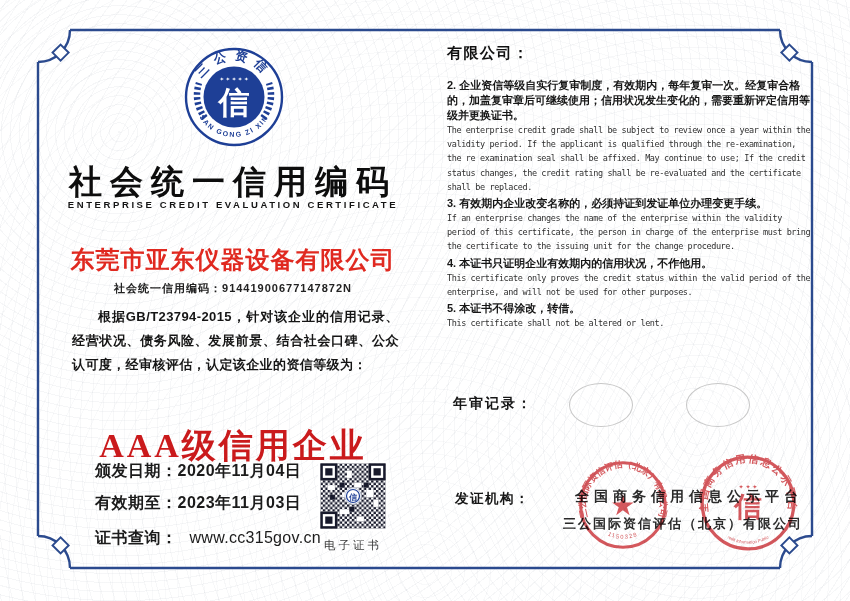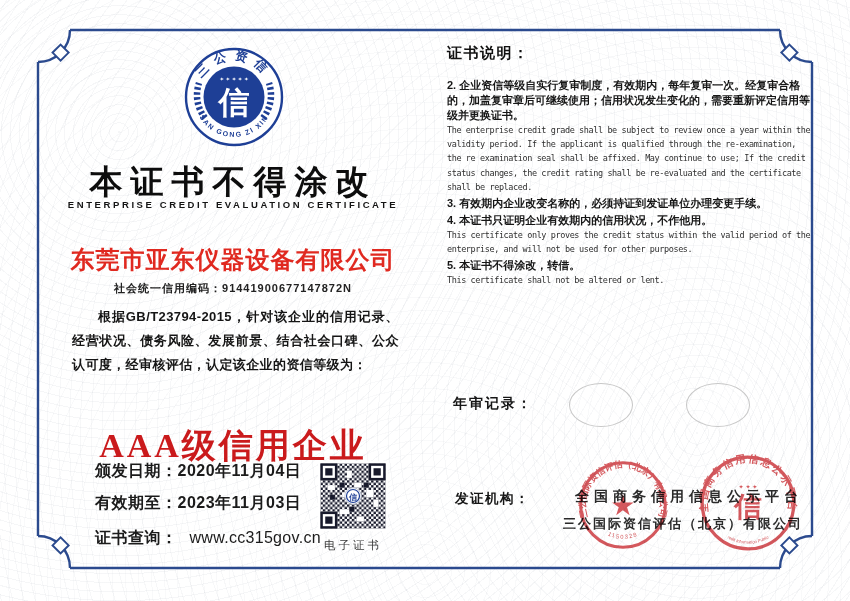--- a/index.html
+++ b/index.html
@@ -96,21 +96,21 @@
       <textPath href="#lg-top" startOffset="50%" text-anchor="middle">三公资信</textPath>
     </text>
     <text font-size="7" font-weight="bold" fill="#1e3f96" letter-spacing="1.6">
       <textPath href="#lg-bot" startOffset="50%" text-anchor="middle">SAN GONG ZI XIN</textPath>
     </text>
     <circle cx="50" cy="50" r="30.5" fill="#1e3f96"></circle>
     <text x="50" y="33.5" text-anchor="middle" font-size="5.5" fill="#ffffff">✦ ✦ ✦ ✦ ✦</text>
     <text x="50" y="66" text-anchor="middle" font-size="31" font-weight="bold" fill="#ffffff" font-family="'Liberation Serif','DejaVu Serif',serif">信</text>
   </svg>
 
-  <div class="abs title-cn">本证书不得涂改</div>
+  <div class="abs title-cn">社会统一信用编码</div>
   <div class="abs title-en">ENTERPRISE CREDIT EVALUATION CERTIFICATE</div>
   <div class="abs company">东莞市亚东仪器设备有限公司</div>
   <div class="abs social-code">社会统一信用编码：91441900677147872N</div>
   <div class="abs paragraph">根据GB/T23794-2015，针对该企业的信用记录、经营状况、债务风险、发展前景、结合社会口碑、公众认可度，经审核评估，认定该企业的资信等级为：</div>
   <div class="abs rating">AAA级信用企业</div>
 
   <div class="abs dates">
     <div class="row">颁发日期：2020年11月04日</div>
     <div class="row">有效期至：2023年11月03日</div>
     <div class="row" style="margin-top:14px">
@@ -155,28 +155,29 @@
       <rect x="3" y="3" width="3" height="3"></rect>
         <rect x="23" y="3" width="3" height="3"></rect>
         <rect x="3" y="23" width="3" height="3"></rect>
     </g>
     <circle cx="14.5" cy="14.5" r="3.4" fill="#ffffff" stroke="#b9bfd2" stroke-width="0.3"></circle>
     <circle cx="14.5" cy="14.5" r="2.7" fill="none" stroke="#1e3f96" stroke-width="0.5"></circle>
     <text x="14.5" y="16" text-anchor="middle" font-size="3.4" fill="#1e3f96" font-weight="bold">信</text>
   </svg>
   <div class="abs qr-caption">电子证书</div>
 
-  <div class="abs instr-head">证书说明：</div>
+  <div class="abs instr-head">有限公司：</div>
   <div class="abs instr">
     <div class="item">
       <div class="cn">2. 企业资信等级自实行复审制度，有效期内，每年复审一次。经复审合格的，加盖复审章后可继续使用；信用状况发生变化的，需要重新评定信用等级并更换证书。</div>
       <div class="en">The enterprise credit grade shall be subject to review once a year within the validity period. If the applicant is qualified through the re-examination, the re examination seal shall be affixed. May continue to use; If the credit status changes, the credit rating shall be re-evaluated and the certificate shall be replaced.</div>
     </div>
     <div class="item">
       <div class="cn">3. 有效期内企业改变名称的，必须持证到发证单位办理变更手续。</div>
+      <div class="en">If an enterprise changes the name of the enterprise within the validity period of this certificate, the person in charge of the enterprise must bring the certificate to the issuing unit for the change procedure.</div>
     </div>
     <div class="item">
       <div class="cn">4. 本证书只证明企业有效期内的信用状况，不作他用。</div>
       <div class="en">This certificate only proves the credit status within the valid period of the enterprise, and will not be used for other purposes.</div>
     </div>
     <div class="item">
       <div class="cn">5. 本证书不得涂改，转借。</div>
       <div class="en">This certificate shall not be altered or lent.</div>
     </div>
   </div>

